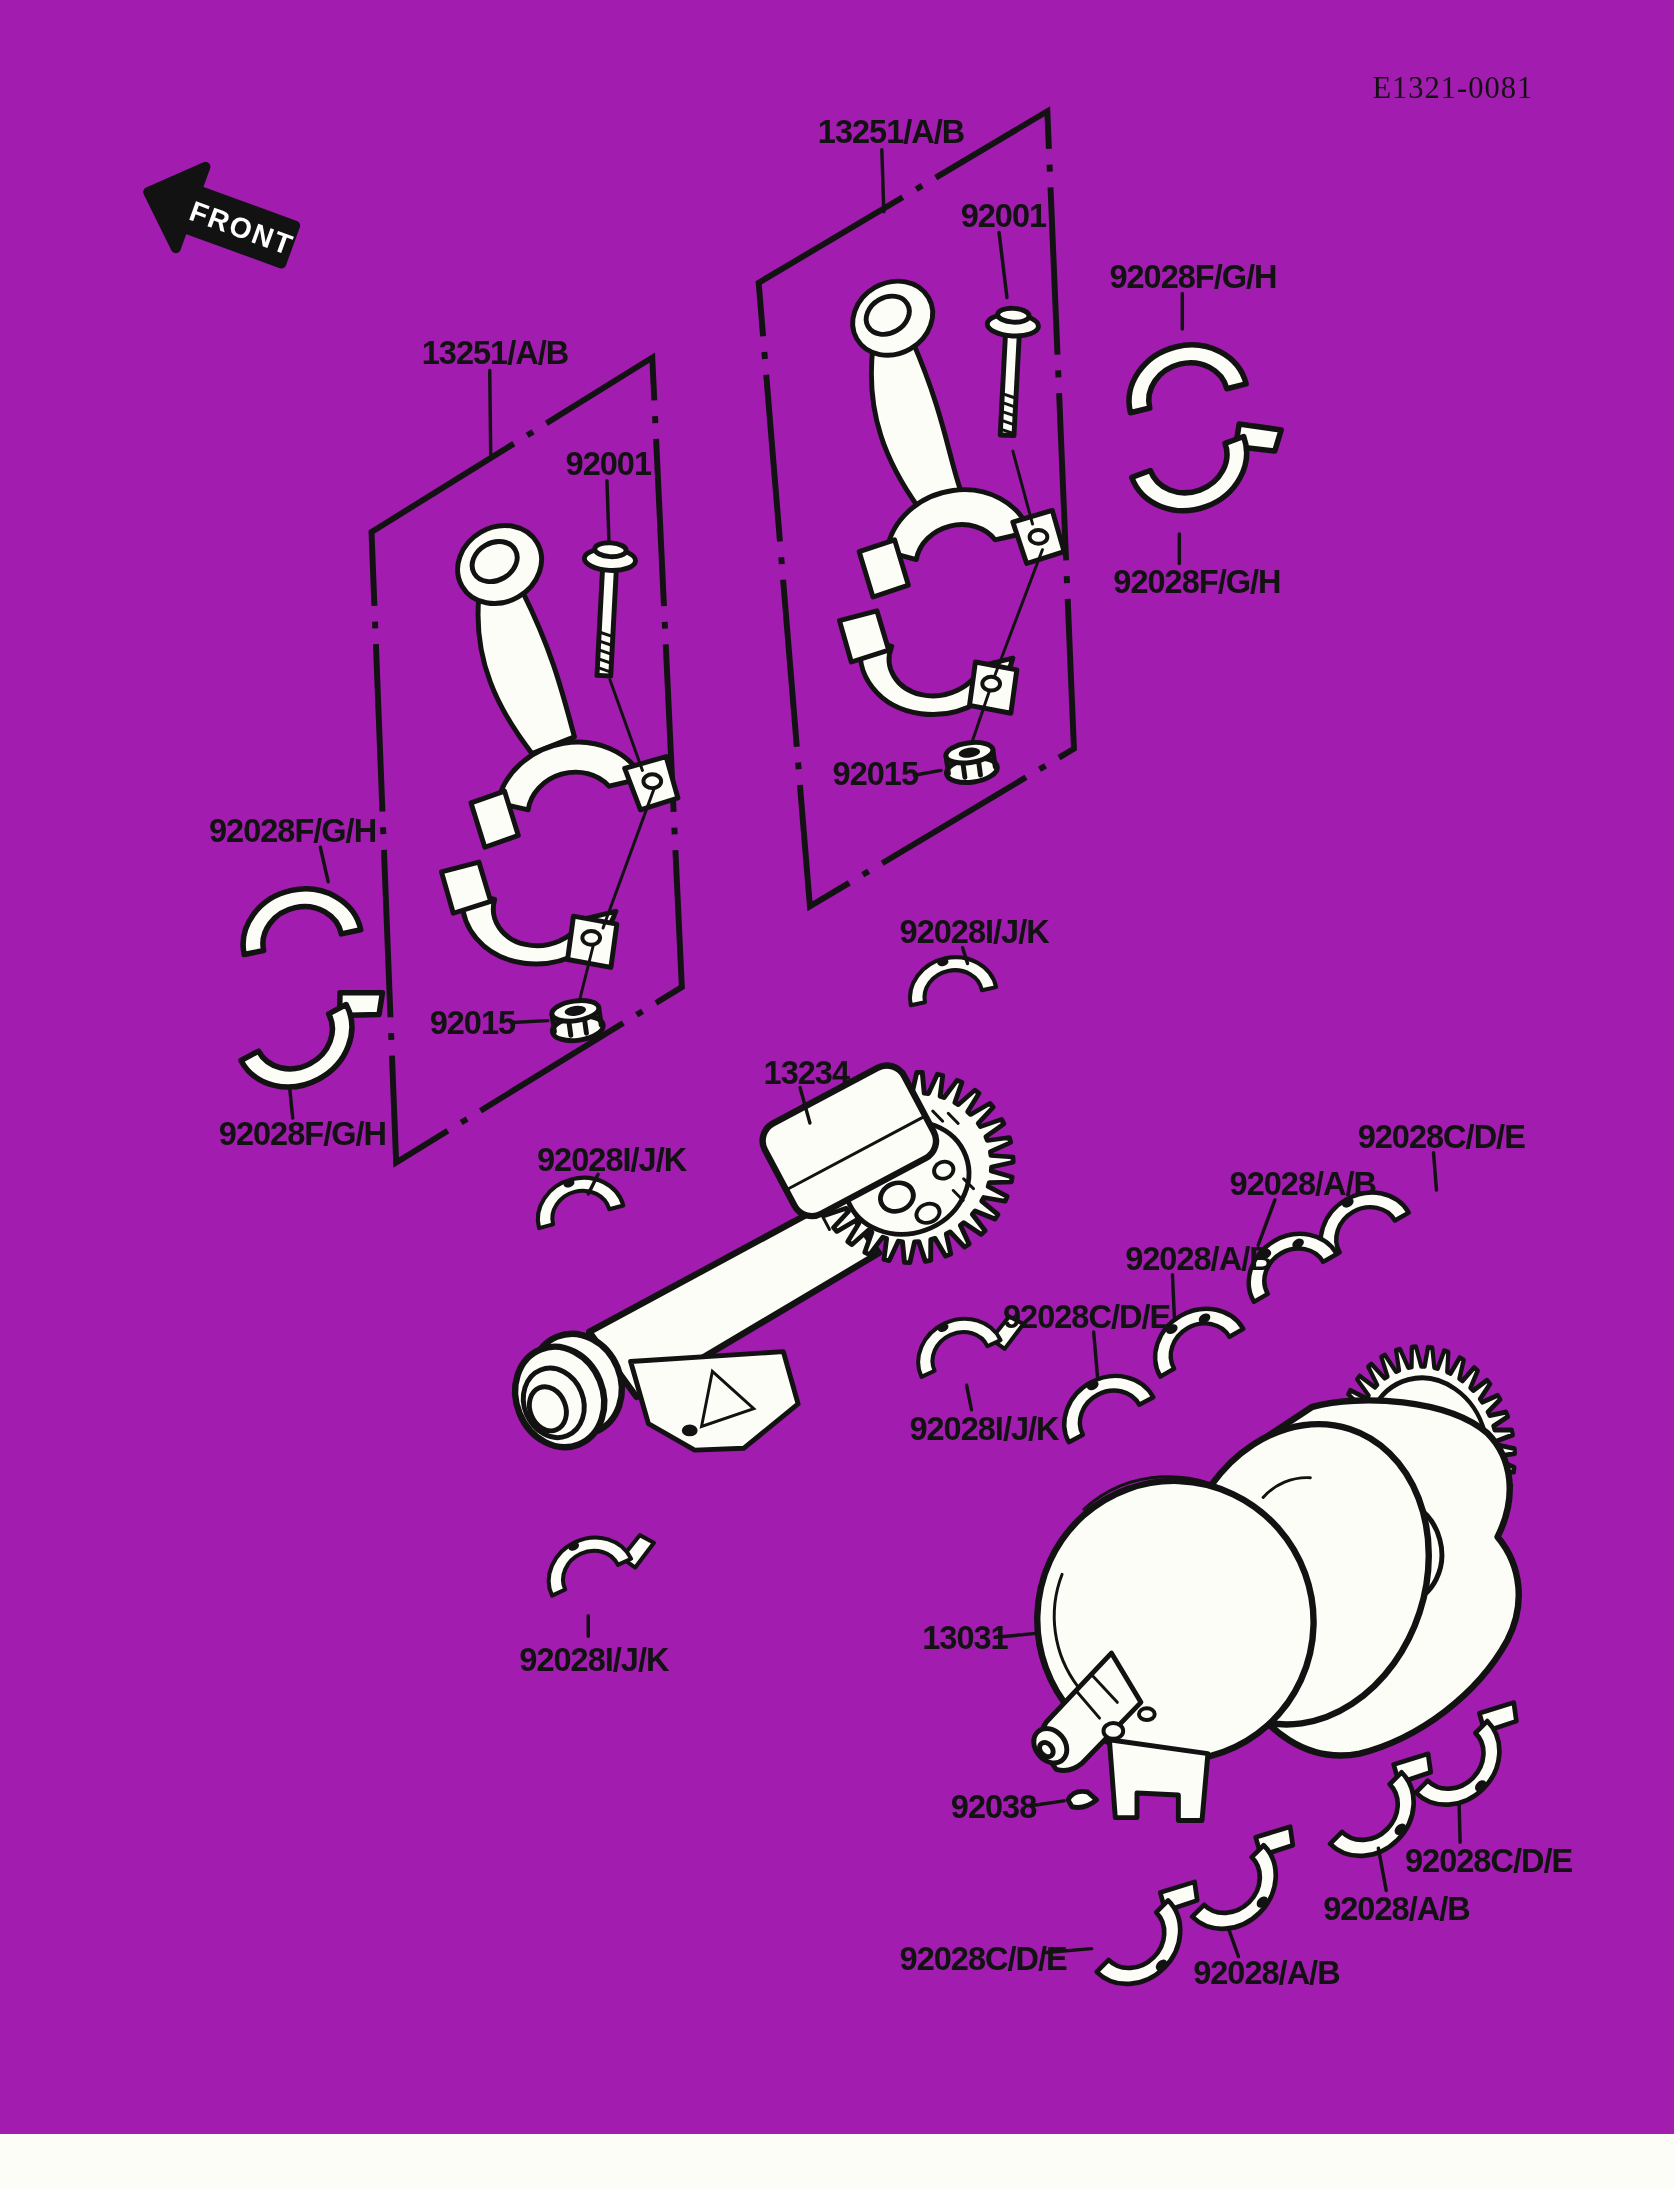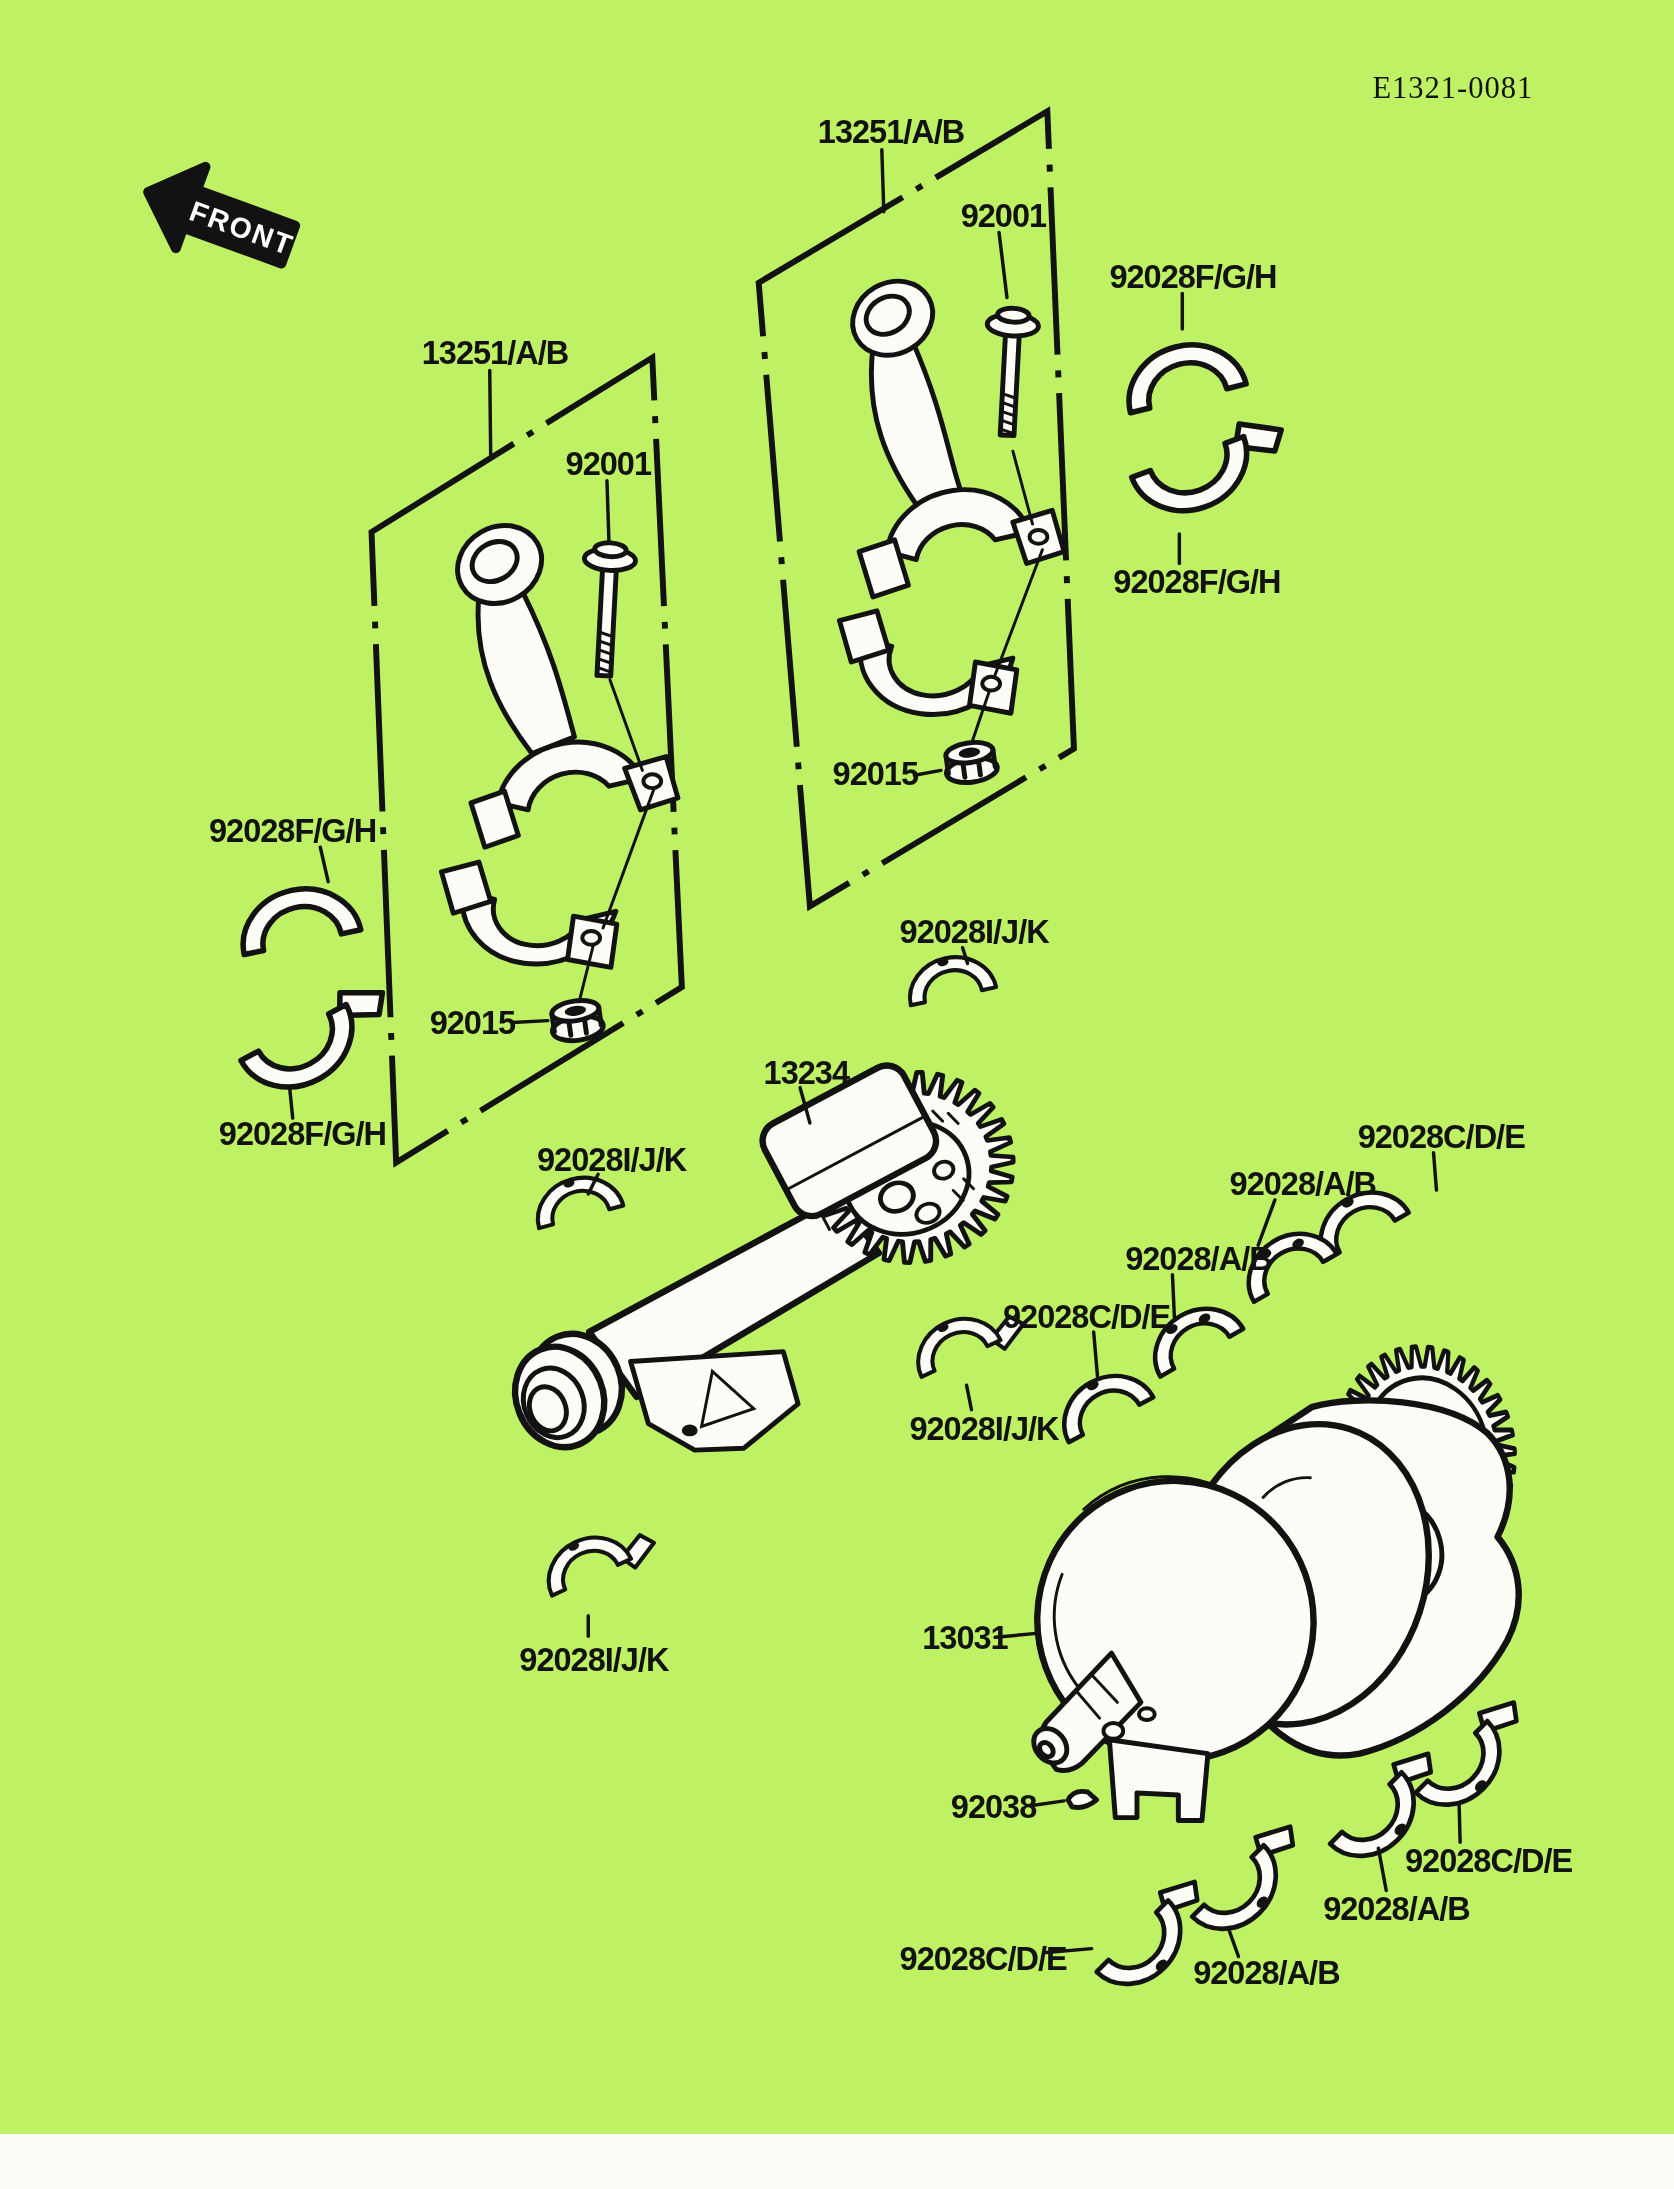--- a/index.html
+++ b/index.html
@@ -1,16 +1,16 @@
 <!DOCTYPE html>
 <html><head>
 <meta charset="utf-8">
 <style>
   html,body{margin:0;padding:0;background:#fbfdf6;}
-  .stage{width:1675px;height:2134px;position:relative;background:#bef264;overflow:hidden;}
+  .stage{width:1675px;height:2134px;position:relative;background:#a21caf;overflow:hidden;}
   svg{display:block;}
   .part{fill:#fbfdf6;stroke:#121212;stroke-width:5;stroke-linejoin:round;stroke-linecap:round;}
   .thick{stroke-width:6.5;}
   .thin{fill:none;stroke:#121212;stroke-width:3;stroke-linecap:round;}
   .leader{stroke:#121212;stroke-width:3.5;stroke-linecap:round;}
   .box{fill:none;stroke:#121212;stroke-width:6;stroke-dasharray:170 16 7 16;}
   .hole{fill:#121212;stroke:none;}
   .ohole{fill:#fbfdf6;stroke:#121212;stroke-width:4;}
   text.lbl{font-family:"Liberation Sans",sans-serif;font-weight:bold;font-size:33px;fill:#121212;letter-spacing:-1px;}
   text.code{font-family:"Liberation Serif",serif;font-weight:normal;font-size:31px;fill:#121212;letter-spacing:1px;}

